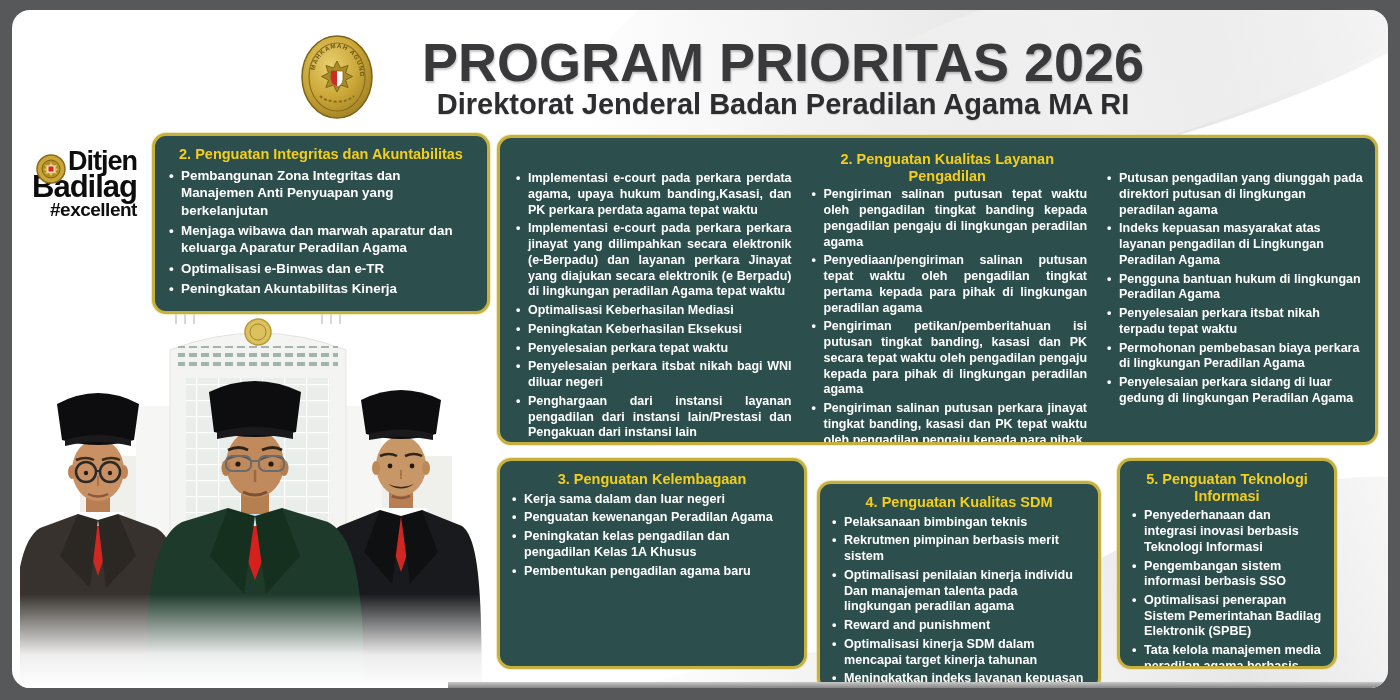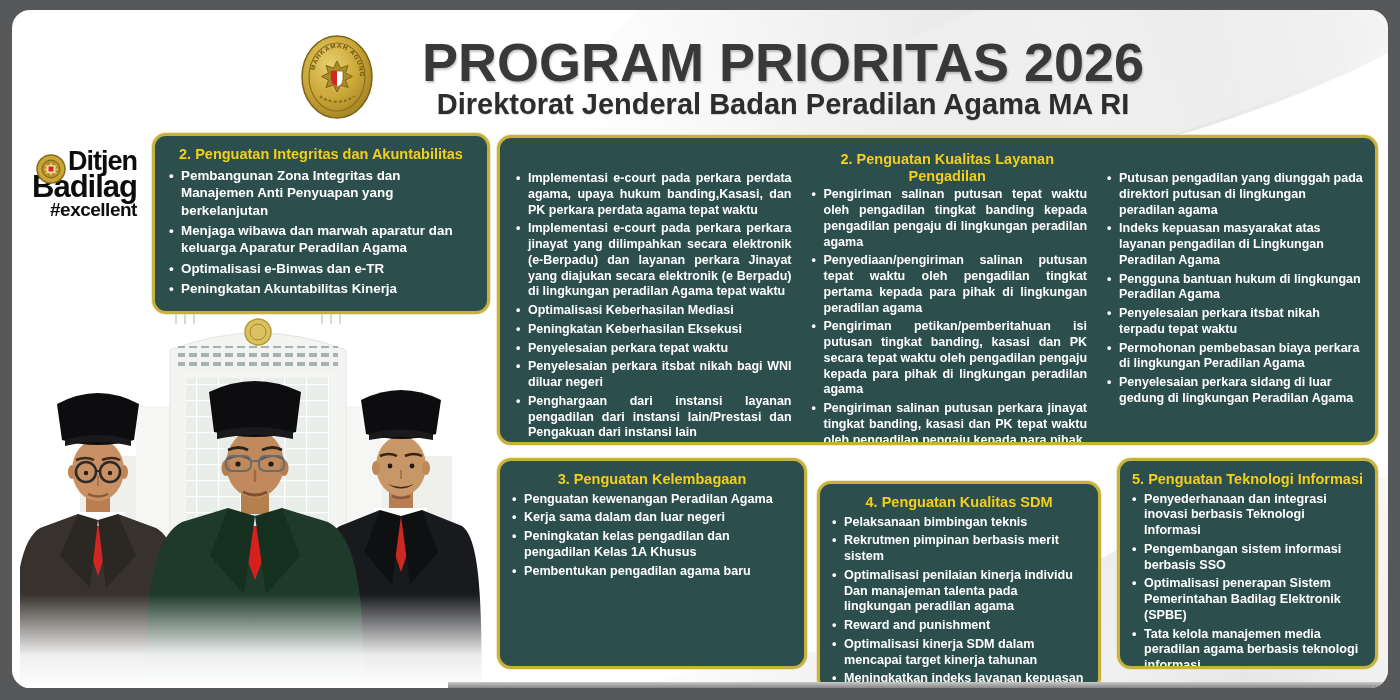--- a/index.html
+++ b/index.html
@@ -69,21 +69,21 @@
           grid-template-columns:1fr 1fr 0.93fr;column-gap:16px;padding:0 12px;}
   .p2col{min-width:0;}
   .panel2 ul{font-size:12.5px;line-height:1.26;margin-left:4px;margin-right:0;}
   .p2col1 ul{margin-top:33px;text-align:justify;}
   .p2col2 h3{margin-top:13px;margin-bottom:3px;}
   .p2col2 ul{text-align:justify;}
   .p2col3 ul{margin-top:33px;}
 
   .panel3{left:485px;top:448px;width:310px;height:211px;}
   .panel4{left:805px;top:471px;width:284px;height:211px;}
-  .panel5{left:1105px;top:448px;width:261px;height:211px;}
+  .panel5{left:1105px;top:448px;width:220px;height:211px;}
   .panel3 ul,.panel4 ul,.panel5 ul{font-size:12.6px;line-height:1.25;}
 
   
   .bottom-shadow{position:absolute;left:436px;right:0;bottom:0;height:6px;z-index:4;
     background:linear-gradient(180deg,#c9c9c9,#858585);}
 </style>
 </head>
 <body>
 
 <div class="canvas">
@@ -275,22 +275,22 @@
           <li>Penyelesaian perkara itsbat nikah terpadu tepat waktu</li>
           <li>Permohonan pembebasan biaya perkara di lingkungan Peradilan Agama</li>
           <li>Penyelesaian perkara sidang di luar gedung di lingkungan Peradilan Agama</li>
         </ul>
     </div>
   </section>
 
   <section class="panel panel3">
     <h3>3. Penguatan Kelembagaan</h3>
     <ul>
+        <li>Kerja sama dalam dan luar negeri</li>
         <li>Penguatan kewenangan Peradilan Agama</li>
-        <li>Kerja sama dalam dan luar negeri</li>
         <li>Peningkatan kelas pengadilan dan pengadilan Kelas 1A Khusus</li>
         <li>Pembentukan pengadilan agama baru</li>
       </ul>
   </section>
 
   <section class="panel panel4">
     <h3>4. Penguatan Kualitas SDM</h3>
     <ul>
         <li>Pelaksanaan bimbingan teknis</li>
         <li>Rekrutmen pimpinan berbasis merit sistem</li>

